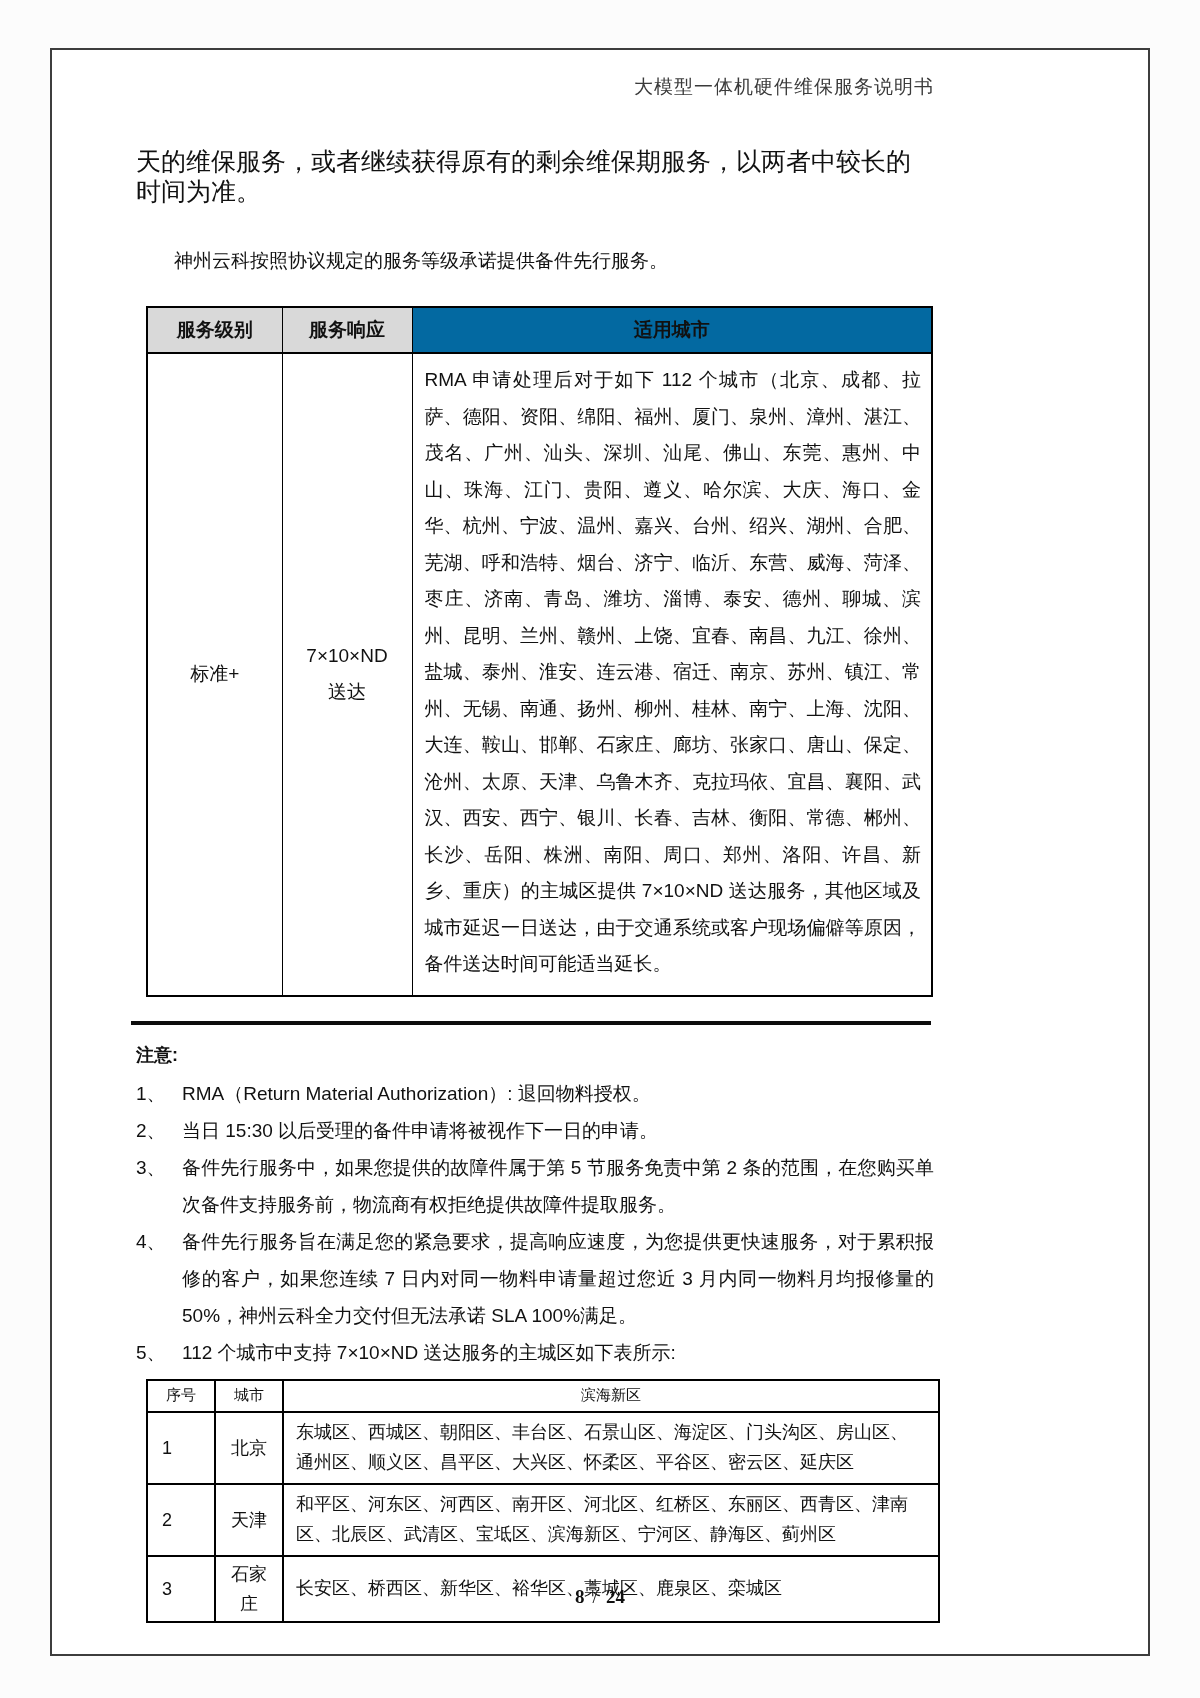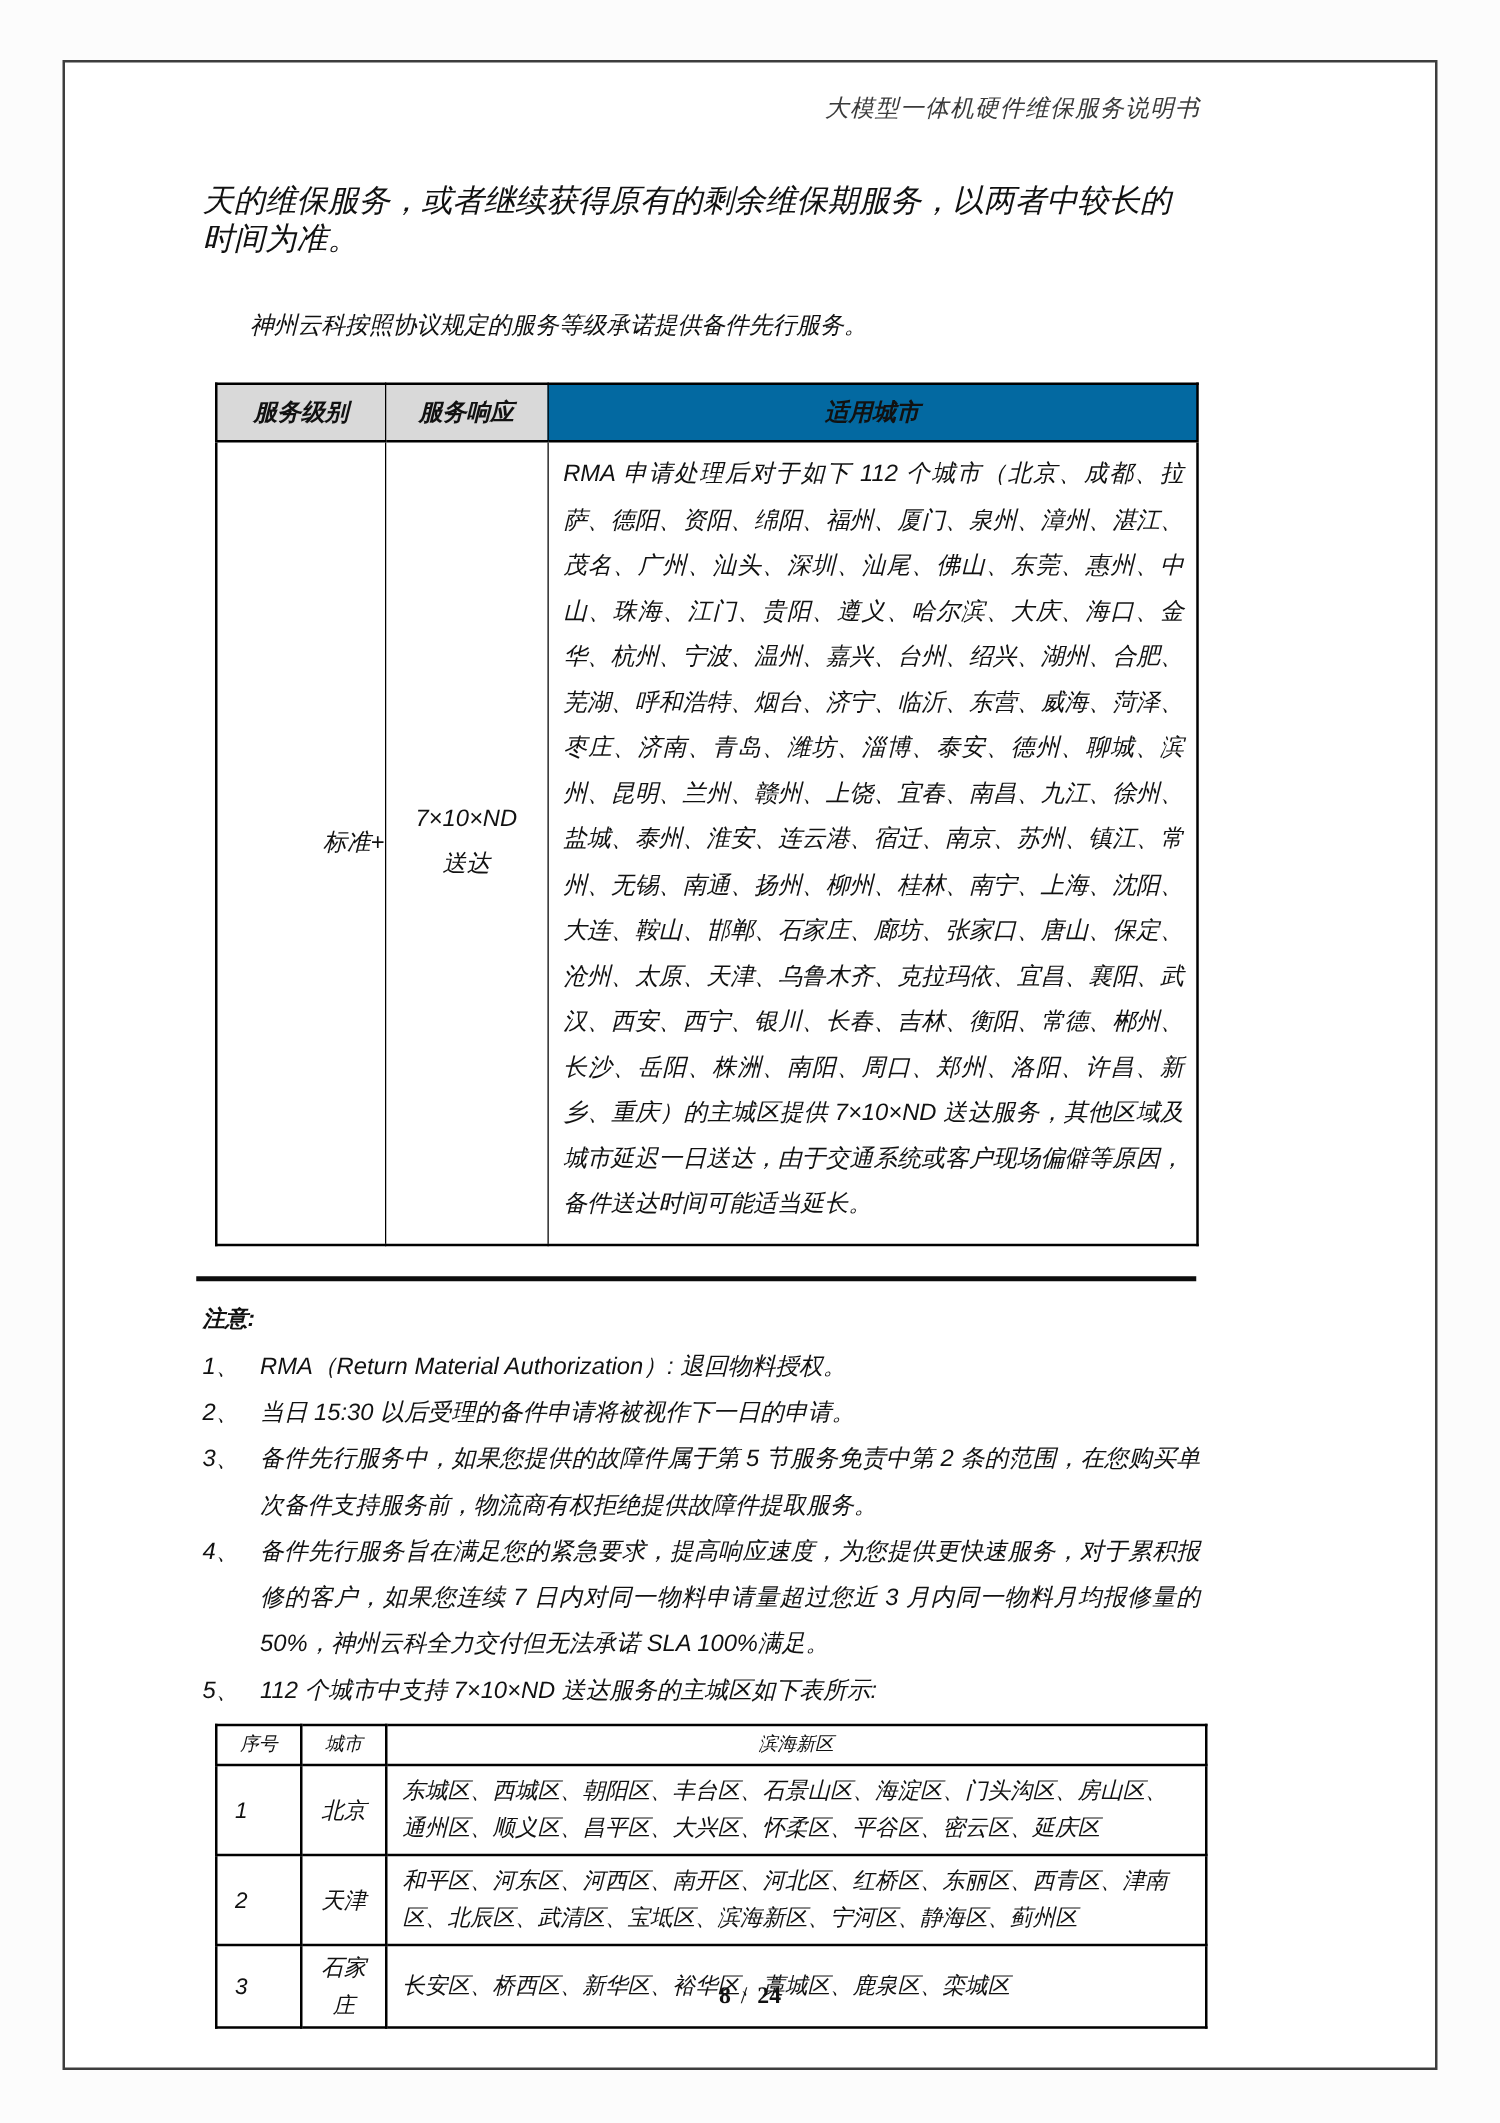--- a/index.html
+++ b/index.html
@@ -11,24 +11,23 @@
   }
   .page-frame {
     position: absolute;
     left: 50px; top: 48px;
     width: 1100px; height: 1608px;
     border: 2px solid #3d3d3d;
     background: #ffffff;
     overflow: hidden;
   }
   .content {
-    margin-left: 110px;
+    margin-left: 84px;
     width: 798px;
     padding-top: 24px;
-    font-style: italic;
   }
   .doc-header {
     text-align: right;
     font-family: "Liberation Serif", "DejaVu Serif", serif;
     font-size: 19px;
     color: #3a3a3a;
     letter-spacing: 1px;
   }
   .para-1 {
     margin-top: 46px;
@@ -60,21 +59,21 @@
     font-size: 19px;
     font-weight: bold;
     text-align: center;
     height: 46px;
   }
   table.service-table td {
     border: 1px solid #000;
     font-size: 19px;
     vertical-align: middle;
   }
-  td.svc-level { text-align: right; }
+  td.svc-level { text-align: center; }
   td.svc-response { text-align: center; line-height: 36px; }
   td.svc-cities {
     text-align: justify;
     line-height: 36.5px;
     padding: 8px 10px 12px 12px;
   }
   .col-level { width: 135px; }
   .col-response { width: 130px; }
   .col-cities { width: 520px; }
   

